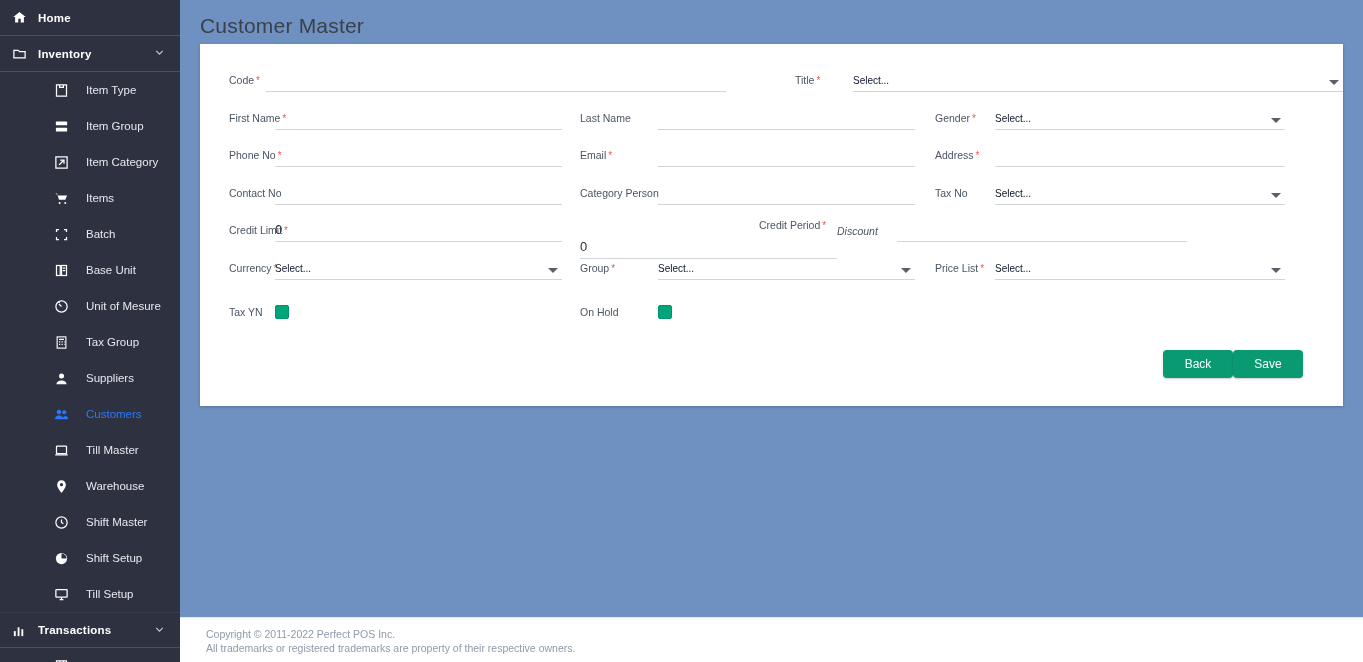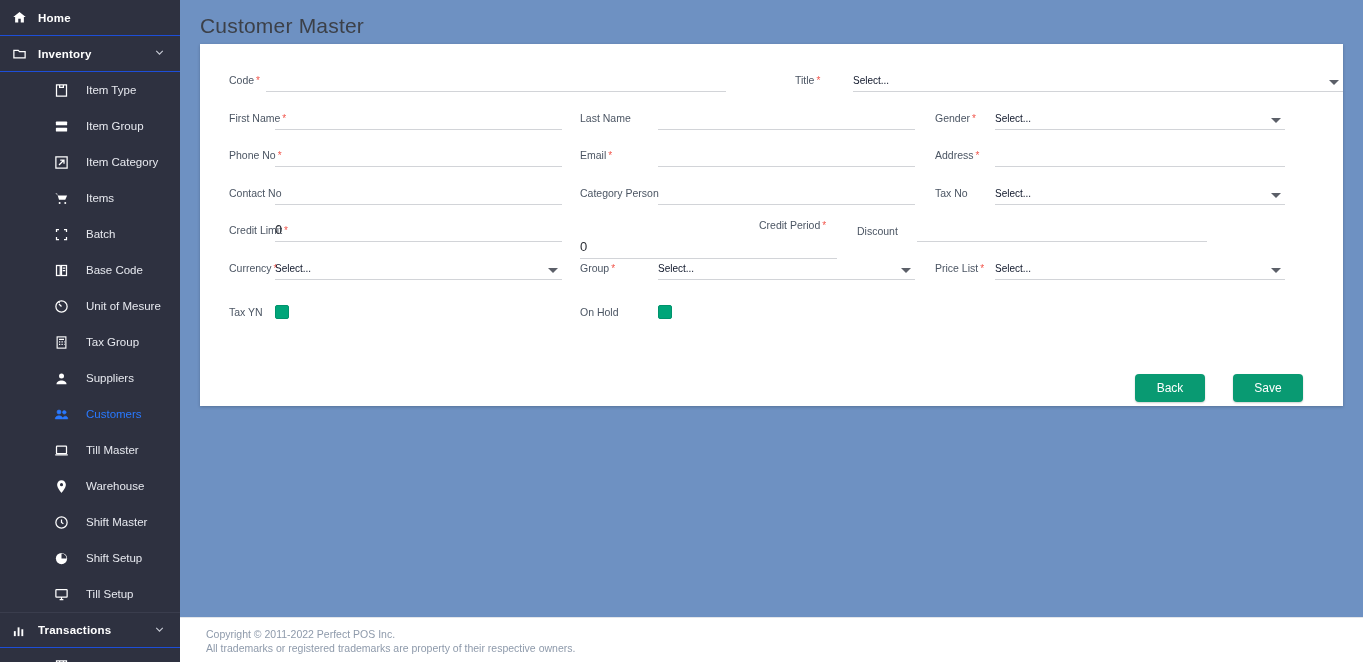--- a/index.html
+++ b/index.html
@@ -133,22 +133,22 @@
   .chkbox {
     width: 14px; height: 14px;
     background: #00a579;
     border: 1px solid #00936c;
     border-radius: 2px;
     cursor: pointer;
   }
 
   .btnrow {
     position: absolute;
-    right: 40px; bottom: 4px;
-    display: flex; gap: 28px;
+    right: 40px; bottom: 28px;
+    display: flex; gap: 0;
   }
   .btn {
     background: #099a72;
     color: #ffffff;
     border: none;
     border-radius: 4px;
     font-size: 12px;
     font-family: "Liberation Sans", sans-serif;
     width: 70px; height: 28px;
     cursor: pointer;
@@ -251,21 +251,21 @@
     </div>
 
     <div class="nav-item">
       <span class="ico">
         <svg viewBox="0 0 24 24" fill="none" stroke="#ffffff" stroke-width="2">
             <rect x="4" y="4" width="6" height="16"></rect>
             <rect x="12" y="4" width="8" height="16"></rect>
             <path d="M14 8h4M14 12h4"></path>
           </svg>
       </span>
-      <span class="lbl">Base Code</span>
+      <span class="lbl">Base Unit</span>
     </div>
 
     <div class="nav-item">
       <span class="ico">
         <svg viewBox="0 0 24 24" fill="none" stroke="#ffffff" stroke-width="2">
             <circle cx="12" cy="12" r="9"></circle>
             <path d="M12 12 8 8M7 4l2 2"></path>
           </svg>
       </span>
       <span class="lbl">Unit of Mesure</span>
@@ -472,21 +472,21 @@
             <span class="fctl" style="width:287px;">
               <span class="val">0</span>
             </span>
           </div>
           <div class="fieldwrap col-b" style="margin-left:18px;flex-direction:column;">
             <span class="flabel" style="width:78px;padding-left:0;"><span>Credit Period</span><span class="req">*</span></span>
             <span class="fctl" style="width:257px;">
               <span class="val">0</span>
             </span>
           </div>
-          <div class="fieldwrap col-c" style="margin-left:20px;">
+          <div class="fieldwrap col-c" style="font-style:italic;">
             <span class="flabel" style="width:60px;padding-left:0;"><span>Discount</span></span>
             <span class="fctl" style="width:290px;">
               <span class="val"></span>
             </span>
           </div>
         </div>
 
         <div class="frow">
           <div class="fieldwrap col-a">
             <span class="flabel" style="width:75px;"><span>Currency</span><span class="req">*</span></span>

